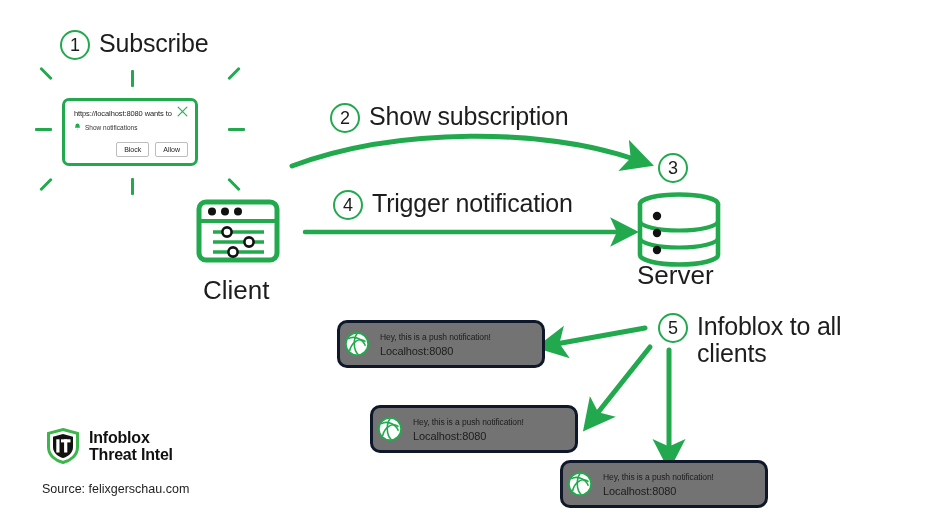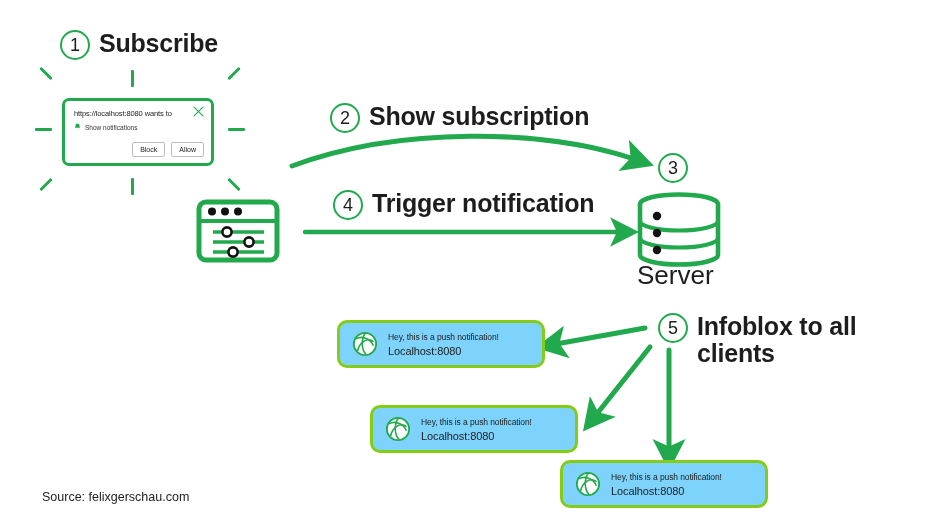--- a/index.html
+++ b/index.html
@@ -43,28 +43,27 @@
     line-height: 1;
     font-family: "Liberation Sans", sans-serif;
   }
   .step-label {
     font-size: 25px;
     color: #1d1d1d;
     line-height: 1.08;
     white-space: pre-line;
     letter-spacing: -0.2px;
     margin-top: 0px;
-    font-weight: bold;
   }
 
   
   #perm-dialog {
     left: 62px;
     top: 98px;
-    width: 152px;
+    width: 136px;
     height: 68px;
     border: 3px solid #22a94e;
     border-radius: 7px;
     background: #ffffff;
     box-sizing: border-box;
   }
   .perm-title {
     position: absolute;
     left: 9px;
     top: 8px;
@@ -113,28 +112,28 @@
   .node-label {
     position: absolute;
     font-size: 26px;
     color: #1d1d1d;
     letter-spacing: 0px;
   }
 
   
   .notif-card {
     position: absolute;
-    border: 3px solid #84cc16;
+    border: 3px solid #0f172a;
     border-radius: 10px;
-    background: #7dd3fc;
+    background: #737373;
     box-sizing: border-box;
     display: flex;
     align-items: center;
     gap: 10px;
-    padding: 0 12px;
+    padding: 0 4px;
   }
   .notif-text { display: flex; flex-direction: column; gap: 3px; }
   .notif-title { font-size: 8.5px; color: #1d1d1d; letter-spacing: -0.1px; }
   .notif-sub   { font-size: 11px; color: #1d1d1d; letter-spacing: -0.1px; }
 
   
   #brand {
     position: absolute;
     left: 46px;
     top: 428px;
@@ -149,21 +148,20 @@
     line-height: 1.08;
     white-space: pre-line;
     letter-spacing: -0.2px;
   }
   #source-note {
     position: absolute;
     left: 42px;
     top: 482px;
     font-size: 12.5px;
     color: #1d1d1d;
-    margin-top: 8px;
   }
 
   svg { display: block; overflow: visible; }
 </style>
 </head>
 <body>
 
 <div id="canvas">
 
   <div class="step" style="left:60px; top:30px;">
@@ -260,20 +258,21 @@
         <circle cx="42" cy="12.5" r="4" fill="#111"></circle>
         <line x1="17" y1="33" x2="68" y2="33" stroke="#22a94e" stroke-width="3.4"></line>
         <line x1="17" y1="43" x2="68" y2="43" stroke="#22a94e" stroke-width="3.4"></line>
         <line x1="17" y1="53" x2="68" y2="53" stroke="#22a94e" stroke-width="3.4"></line>
         <circle cx="31" cy="33" r="4.6" fill="#fff" stroke="#111" stroke-width="2.6"></circle>
         <circle cx="53" cy="43" r="4.6" fill="#fff" stroke="#111" stroke-width="2.6"></circle>
         <circle cx="37" cy="53" r="4.6" fill="#fff" stroke="#111" stroke-width="2.6"></circle>
       </svg>
     </span>
   </div>
+  <div class="node-label" style="left:203px; top:275px;">Client</div>
 
   <div class="abs" style="left:633px; top:192px;">
     <span>
       <svg width="92" height="76" viewBox="0 0 92 76">
         <ellipse cx="46" cy="12" rx="39" ry="9.5" fill="#fff" stroke="#22a94e" stroke-width="4.6"></ellipse>
         <path d="M7,12 V63 A39,9.5 0 0 0 85,63 V12" fill="#fff" stroke="#22a94e" stroke-width="4.6" stroke-linecap="round"></path>
         <path d="M7,29 A39,9.5 0 0 0 85,29" fill="none" stroke="#22a94e" stroke-width="4.2"></path>
         <path d="M7,46 A39,9.5 0 0 0 85,46" fill="none" stroke="#22a94e" stroke-width="4.2"></path>
         <circle cx="24" cy="24" r="4.2" fill="#111"></circle>
         <circle cx="24" cy="41" r="4.2" fill="#111"></circle>
@@ -321,16 +320,29 @@
         <path d="M6 21.5 C8 13 16 6 23.2 11.5" fill="none" stroke="#22a94e" stroke-width="1.7"></path>
         <path d="M14.5 2.2 C10 8 9.5 20 15.5 25.6" fill="none" stroke="#22a94e" stroke-width="1.7"></path>
       </svg>
     </span>
     <div class="notif-text">
       <div class="notif-title">Hey, this is a push notification!</div>
       <div class="notif-sub">Localhost:8080</div>
     </div>
   </div>
 
+  <div id="brand">
+    <span>
+      <svg width="34" height="36" viewBox="0 0 34 36">
+        <path d="M17 1.5 L31.5 5.4 V19 C31.5 27.5 24.5 32.6 17 34.5 C9.5 32.6 2.5 27.5 2.5 19 V5.4 Z" fill="#fff" stroke="#3cb54a" stroke-width="3"></path>
+        <path d="M17 6 L27 8.7 V19 C27 25 22 28.7 17 30.1 C12 28.7 7 25 7 19 V8.7 Z" fill="#111"></path>
+        <rect x="10.3" y="11.3" width="3.2" height="13.2" fill="#fff"></rect>
+        <rect x="15" y="11.3" width="9.5" height="3.1" fill="#fff"></rect>
+        <rect x="18.1" y="11.3" width="3.2" height="13.2" fill="#fff"></rect>
+      </svg>
+    </span>
+    <div class="brand-text">Infoblox
+Threat Intel</div>
+  </div>
 
   <div id="source-note">Source: felixgerschau.com</div>
 
 </div>
 
 </body></html>

